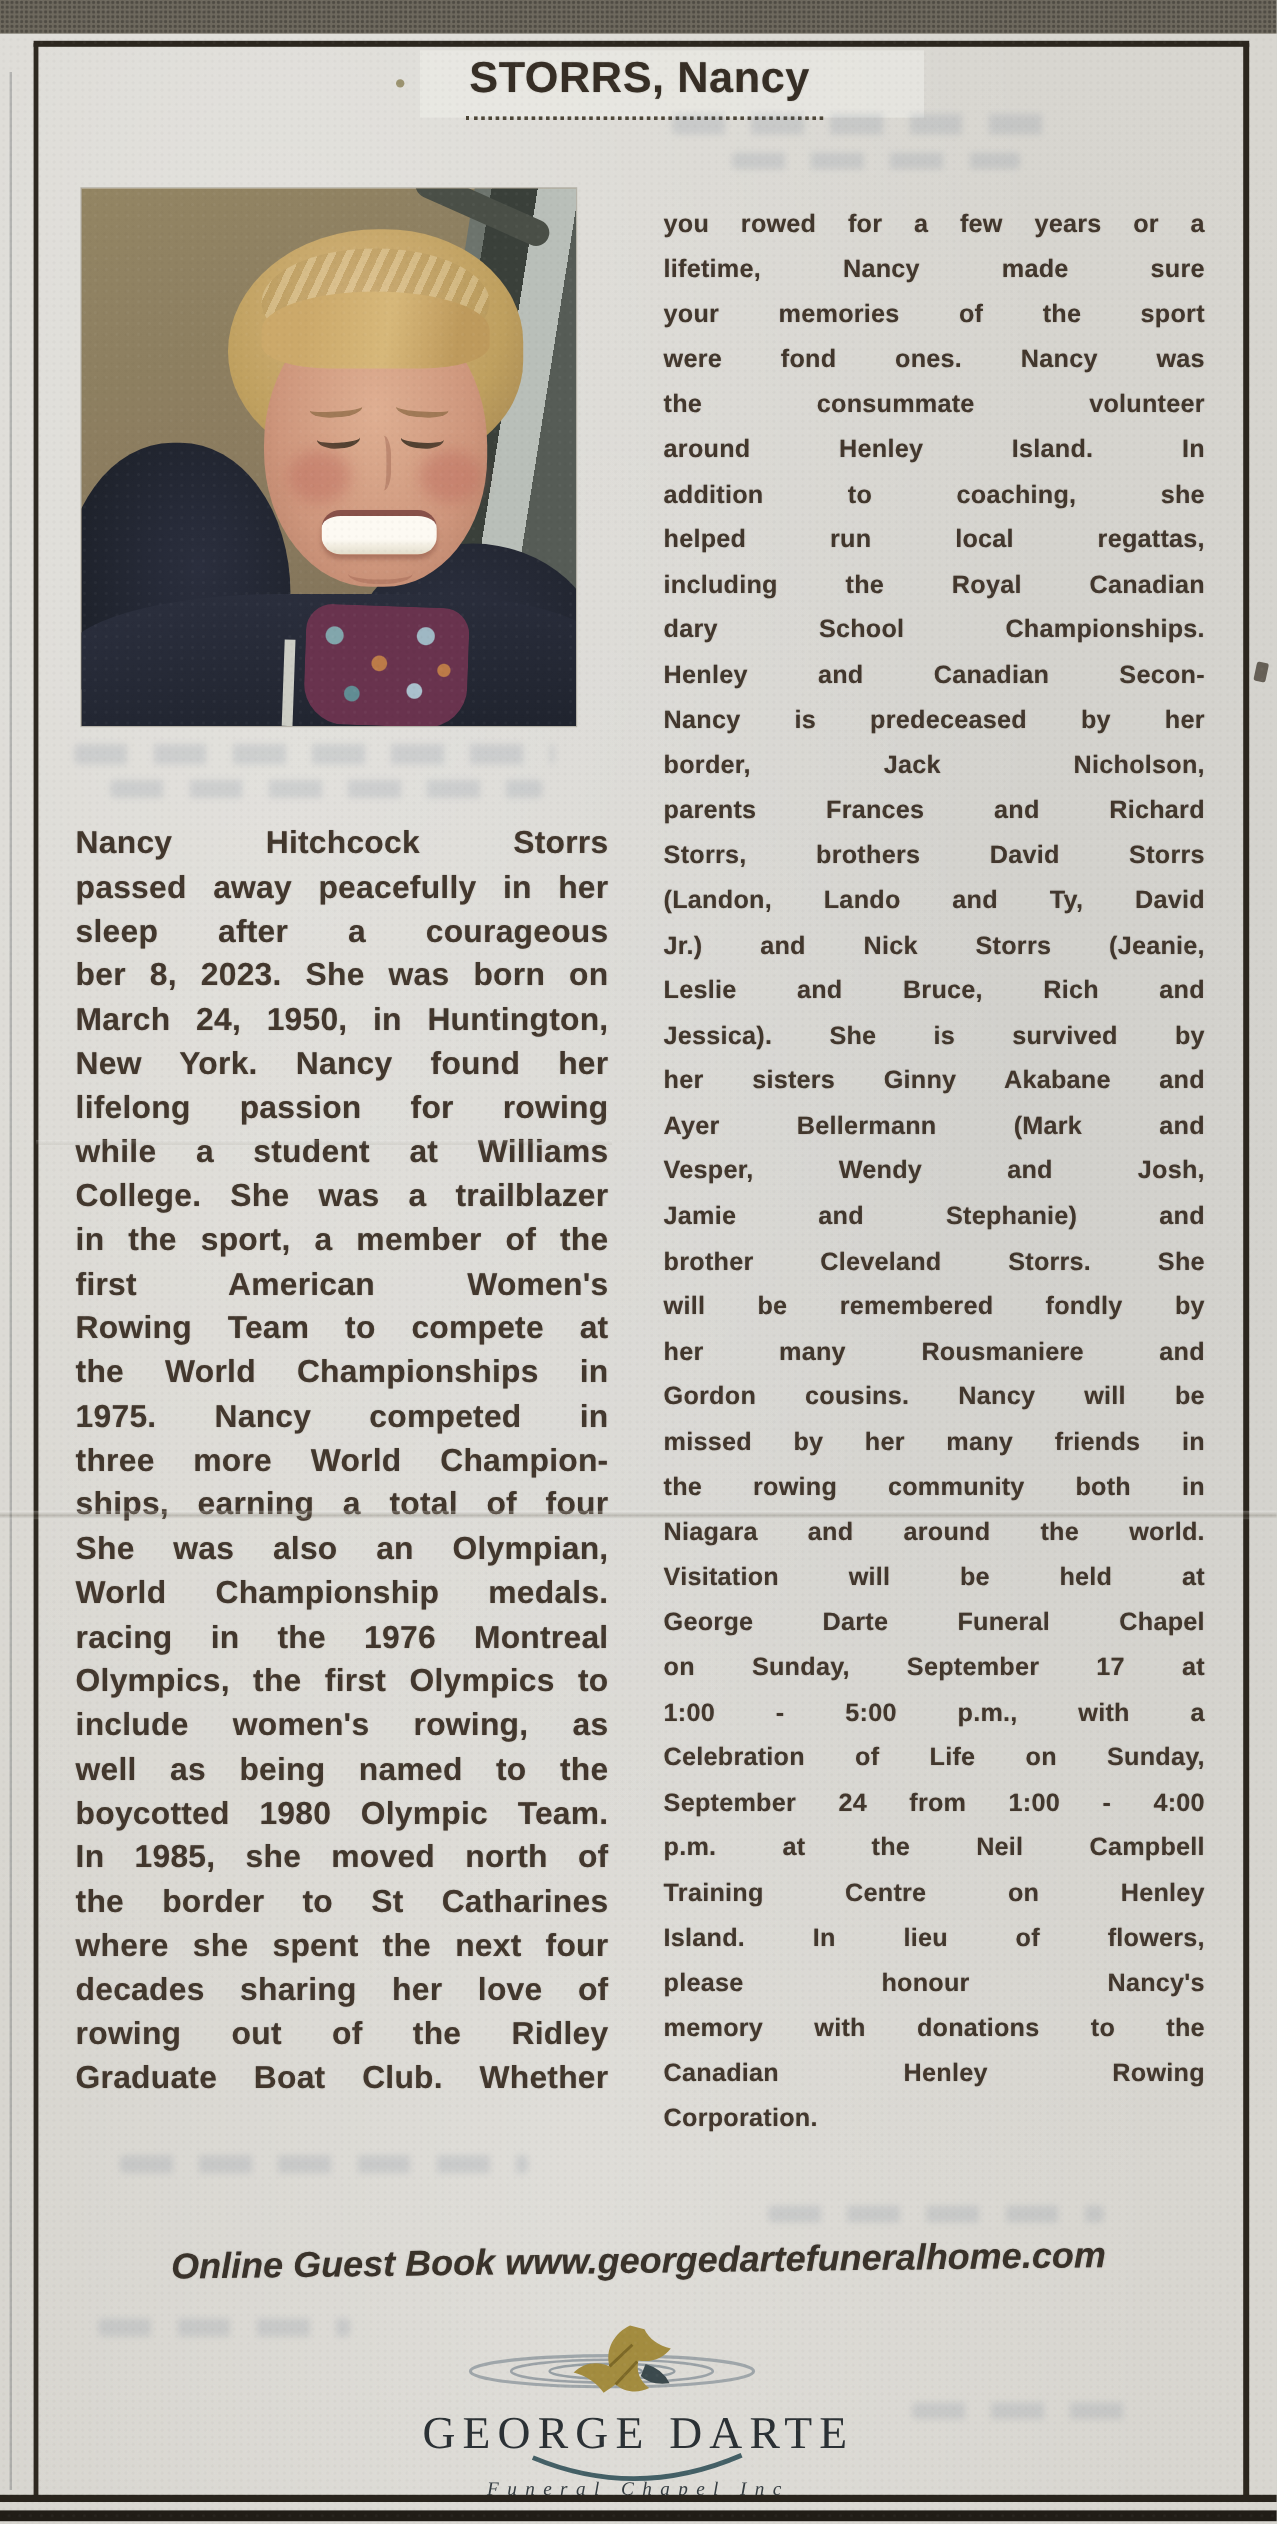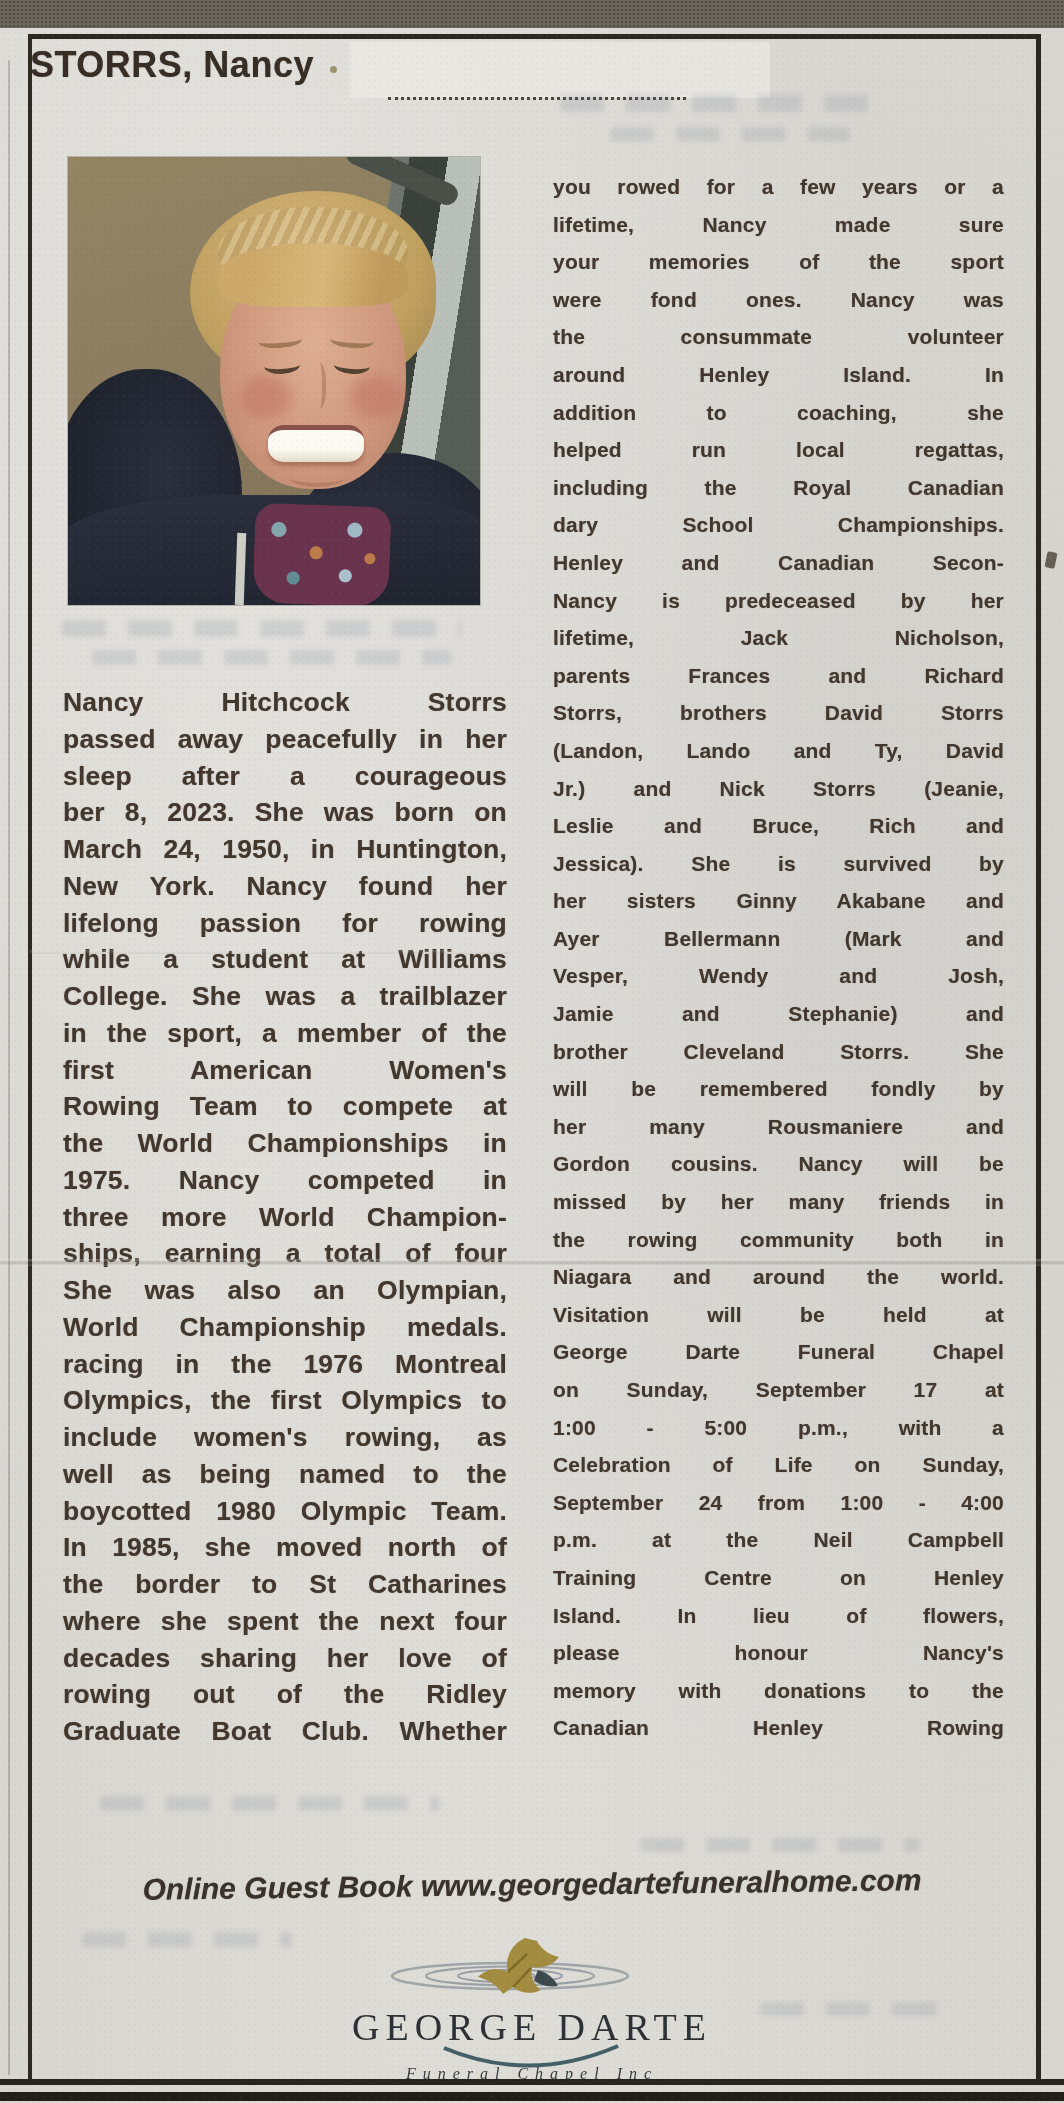--- a/index.html
+++ b/index.html
@@ -36,21 +36,21 @@
   .rule-left{position:absolute;left:28px;top:36px;width:4px;height:2046px;background:#2e2921;}
   .rule-right{position:absolute;left:1036px;top:36px;width:5px;height:2046px;background:#2c271f;}
   .rule-bottom-1{position:absolute;left:0;top:2079px;width:1064px;height:6px;background:#29241d;}
   .rule-bottom-2{position:absolute;left:0;top:2092px;width:1064px;height:9px;background:#211d17;}
   .cut-line-left{position:absolute;left:8px;top:60px;width:2px;height:2015px;background:rgba(70,75,80,.28);}
 
   
   .title-strip{position:absolute;left:350px;top:42px;width:420px;height:56px;background:rgba(238,238,233,.55);}
   .page-title{
     position:absolute;left:30px;top:44px;width:1006px;
-    text-align:left;font-size:36px;font-weight:800;letter-spacing:.5px;
+    text-align:center;font-size:36px;font-weight:800;letter-spacing:.5px;
     color:#362e25;text-shadow:0 0 1px rgba(54,46,37,.5);
   }
   .title-underline{position:absolute;left:388px;top:97px;width:298px;border-top:3px dotted #4c4537;}
 
   
   .photo{
     position:absolute;left:68px;top:157px;width:412px;height:448px;overflow:hidden;
     background:linear-gradient(160deg,#95855f,#8b7b5c 50%,#7e6f53);
     box-shadow:0 0 0 1px rgba(120,112,95,.4);
     filter:saturate(.9);
@@ -203,21 +203,21 @@
       <span class="tline">your memories of the sport</span>
       <span class="tline">were fond ones. Nancy was</span>
       <span class="tline">the consummate volunteer</span>
       <span class="tline">around Henley Island. In</span>
       <span class="tline">addition to coaching, she</span>
       <span class="tline">helped run local regattas,</span>
       <span class="tline">including the Royal Canadian</span>
       <span class="tline">dary School Championships.</span>
       <span class="tline">Henley and Canadian Secon-</span>
       <span class="tline">Nancy is predeceased by her</span>
-      <span class="tline">lifetime, Jack Nicholson,</span>
+      <span class="tline">border, Jack Nicholson,</span>
       <span class="tline">parents Frances and Richard</span>
       <span class="tline">Storrs, brothers David Storrs</span>
       <span class="tline">(Landon, Lando and Ty, David</span>
       <span class="tline">Jr.) and Nick Storrs (Jeanie,</span>
       <span class="tline">Leslie and Bruce, Rich and</span>
       <span class="tline">Jessica). She is survived by</span>
       <span class="tline">her sisters Ginny Akabane and</span>
       <span class="tline">Ayer Bellermann (Mark and</span>
       <span class="tline">Vesper, Wendy and Josh,</span>
       <span class="tline">Jamie and Stephanie) and</span>
@@ -233,20 +233,21 @@
       <span class="tline">on Sunday, September 17 at</span>
       <span class="tline">1:00 - 5:00 p.m., with a</span>
       <span class="tline">Celebration of Life on Sunday,</span>
       <span class="tline">September 24 from 1:00 - 4:00</span>
       <span class="tline">p.m. at the Neil Campbell</span>
       <span class="tline">Training Centre on Henley</span>
       <span class="tline">Island. In lieu of flowers,</span>
       <span class="tline">please honour Nancy's</span>
       <span class="tline">memory with donations to the</span>
       <span class="tline">Canadian Henley Rowing</span>
+      <span class="tline">Corporation.</span>
     </div>
 
   <div class="guestbook">Online Guest Book www.georgedartefuneralhome.com</div>
 
   <svg class="logo" viewBox="0 0 440 150" xmlns="http://www.w3.org/2000/svg">
 
     <g stroke="#8a949b" fill="none">
       <ellipse cx="198" cy="40" rx="118" ry="13" stroke-width="2.6" opacity=".75"></ellipse>
       <ellipse cx="198" cy="40" rx="84" ry="9.5" stroke-width="2.2" opacity=".8"></ellipse>
       <ellipse cx="198" cy="40" rx="52" ry="6.2" stroke-width="2" opacity=".85"></ellipse>

